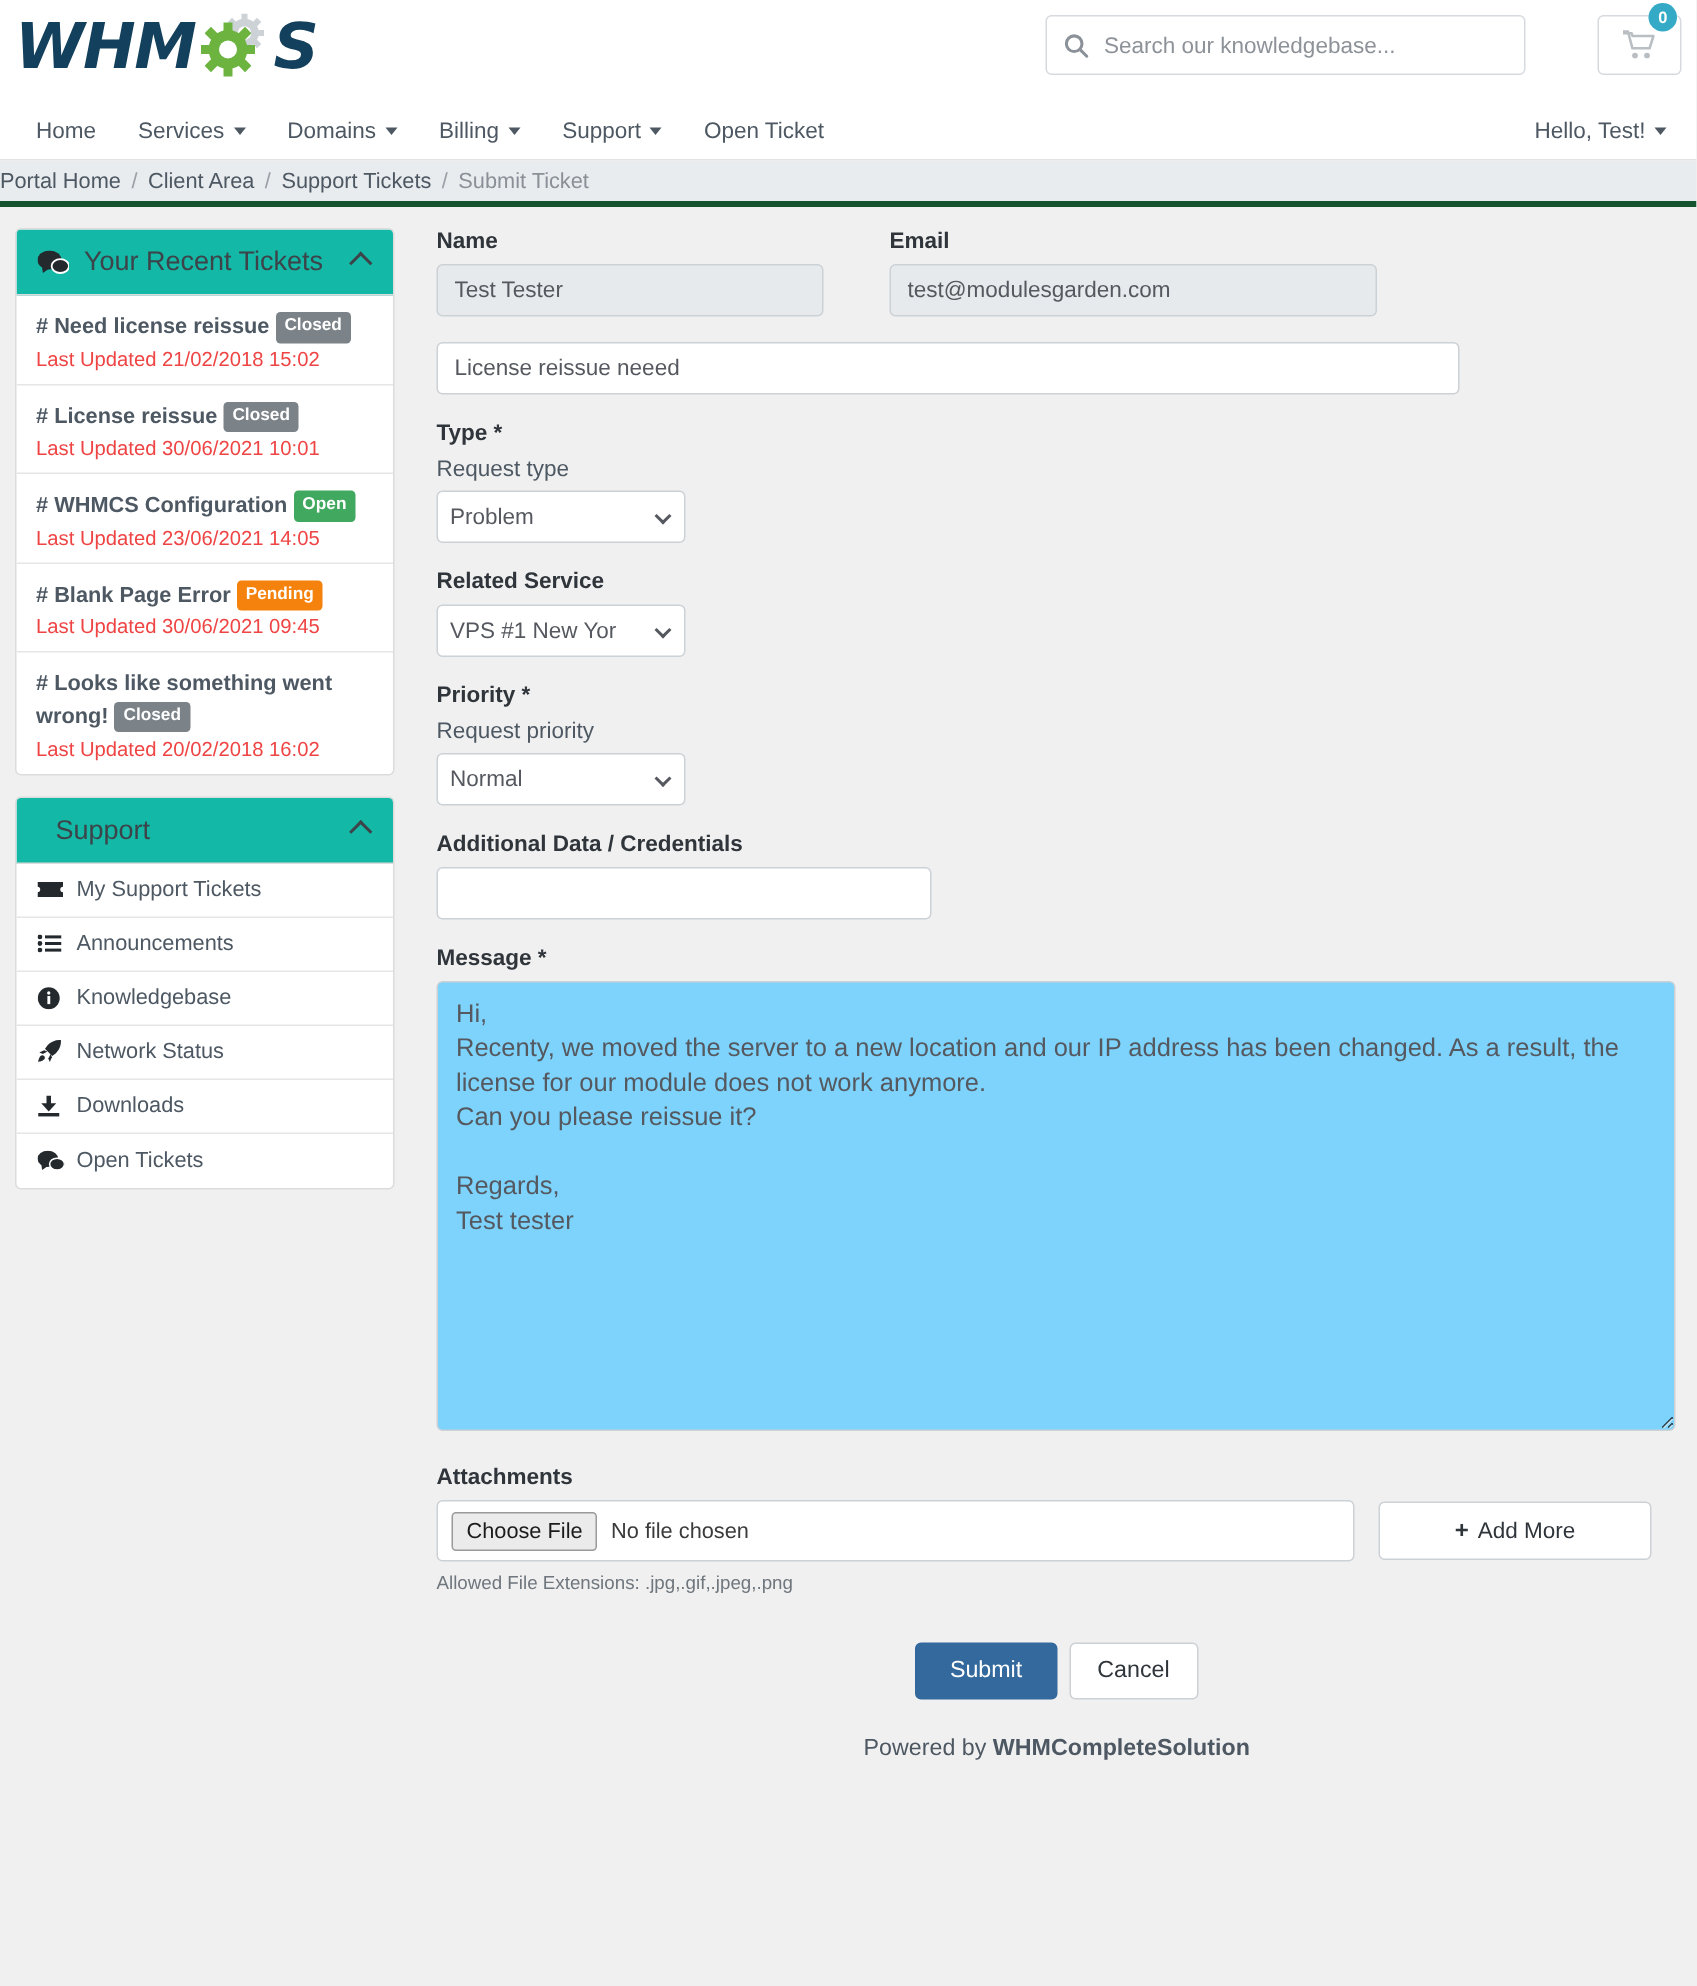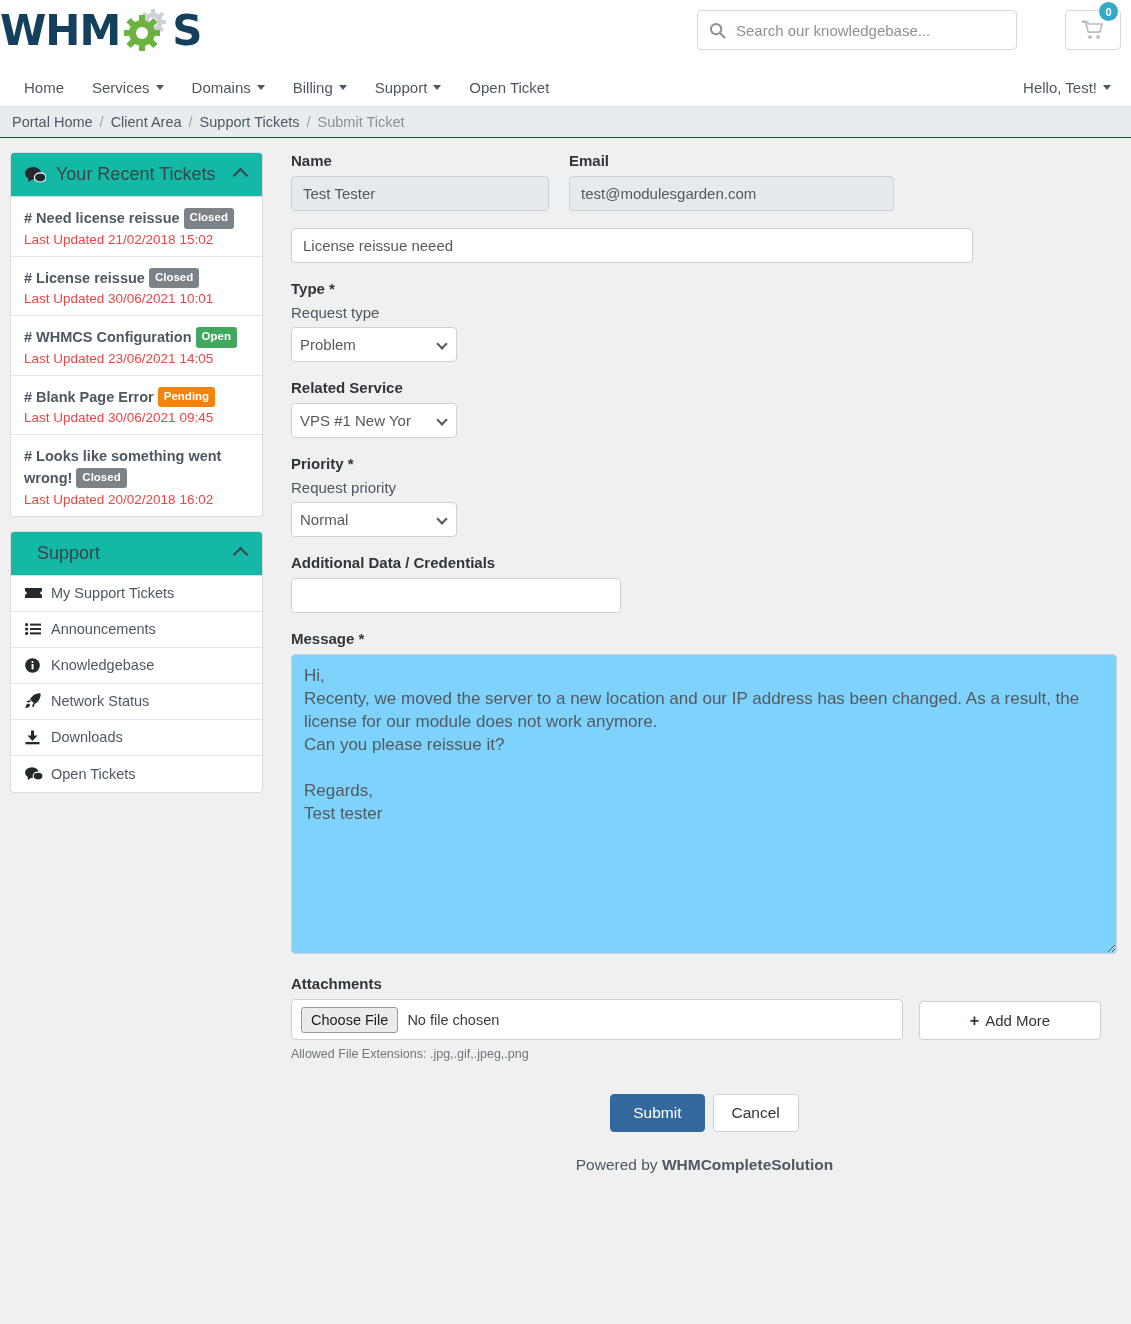--- a/index.html
+++ b/index.html
@@ -13,23 +13,23 @@
   }
 
   
   .header {
     background: #ffffff;
     height: 68px;
     position: relative;
   }
   .logo {
     position: absolute;
-    left: 0; top: 8px;
+    left: 10px; top: 8px;
     height: 46px;
-    display: flex; align-items: center;
+    display: flex; align-items: center; font-style: italic;
   }
   .logo-text {
     font-size: 42px;
     font-weight: bold;
     color: #13405c;
     letter-spacing: -1px;
     line-height: 1;
     font-family: "DejaVu Sans", sans-serif;
     display: flex;
     align-items: center;
@@ -112,23 +112,22 @@
     font-size: 15px; color: #4d5863;
     display: flex; align-items: center;
     cursor: pointer;
   }
 
   
   .breadcrumb {
     background: #e9ecef;
     height: 31px;
     display: flex; align-items: center;
-    padding-left: 12px;
     font-size: 14.5px;
-    border-bottom: 1px solid #14532d;
+    border-bottom: 4px solid #14532d;
   }
   .crumb { color: #4d5863; cursor: pointer; }
   .crumb.last { color: #8a9097; cursor: default; }
   .crumb-sep { color: #9aa0a6; margin: 0 7px; }
 
   
   .page {
     display: flex;
     padding: 14px 7px 0 7px;
   }
@@ -218,21 +217,21 @@
     margin-bottom: 7px;
     display: block;
   }
   .sub-label {
     font-size: 15px;
     font-weight: normal;
     color: #4d5863;
     margin-bottom: 6px;
     display: block;
   }
-  .row2 { display: flex; gap: 20px; margin-bottom: 17px; }
+  .row2 { display: flex; gap: 44px; margin-bottom: 17px; }
   .col { }
   .col-name { width: 258px; }
   .col-email { width: 325px; }
 
   .inp {
     width: 100%;
     height: 35px;
     border: 1px solid #ccd1d6;
     border-radius: 4px;
     background: #fff;
@@ -283,21 +282,21 @@
     line-height: 23px;
     color: #55595f;
     padding: 9px 12px;
     font-family: "Liberation Sans", sans-serif;
     outline: none;
     resize: both;
     white-space: pre-wrap;
   }
 
   
-  .attach-row { display: flex; align-items: flex-end; gap: 16px; }
+  .attach-row { display: flex; align-items: center; gap: 16px; }
   .file-box {
     width: 612px; height: 41px;
     border: 1px solid #ccd1d6;
     border-radius: 4px;
     background: #fff;
     display: flex; align-items: center;
     padding: 0 9px;
   }
   .choose-btn {
     border: 1px solid #9a9a9a;

